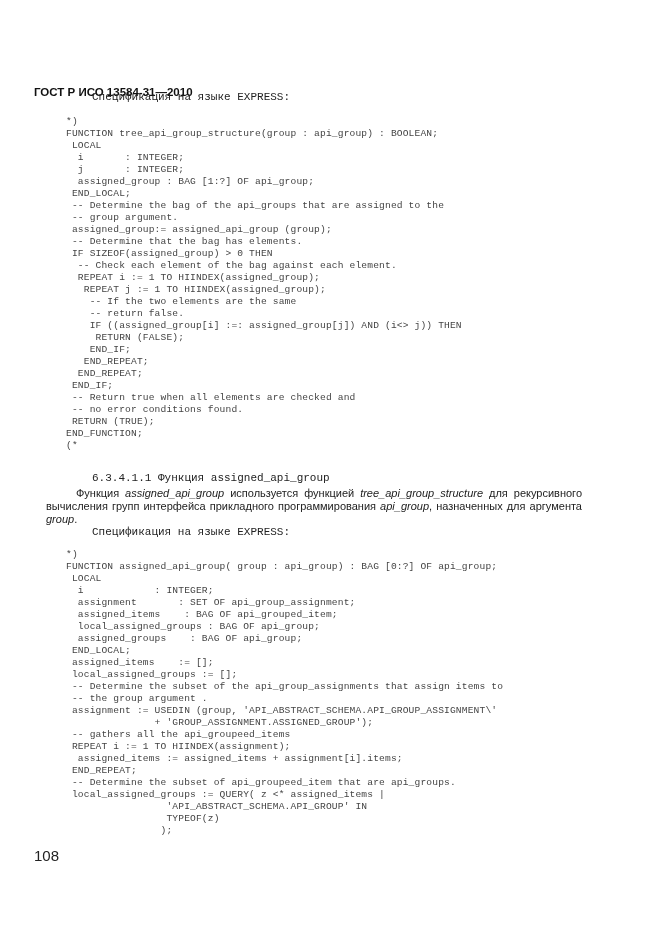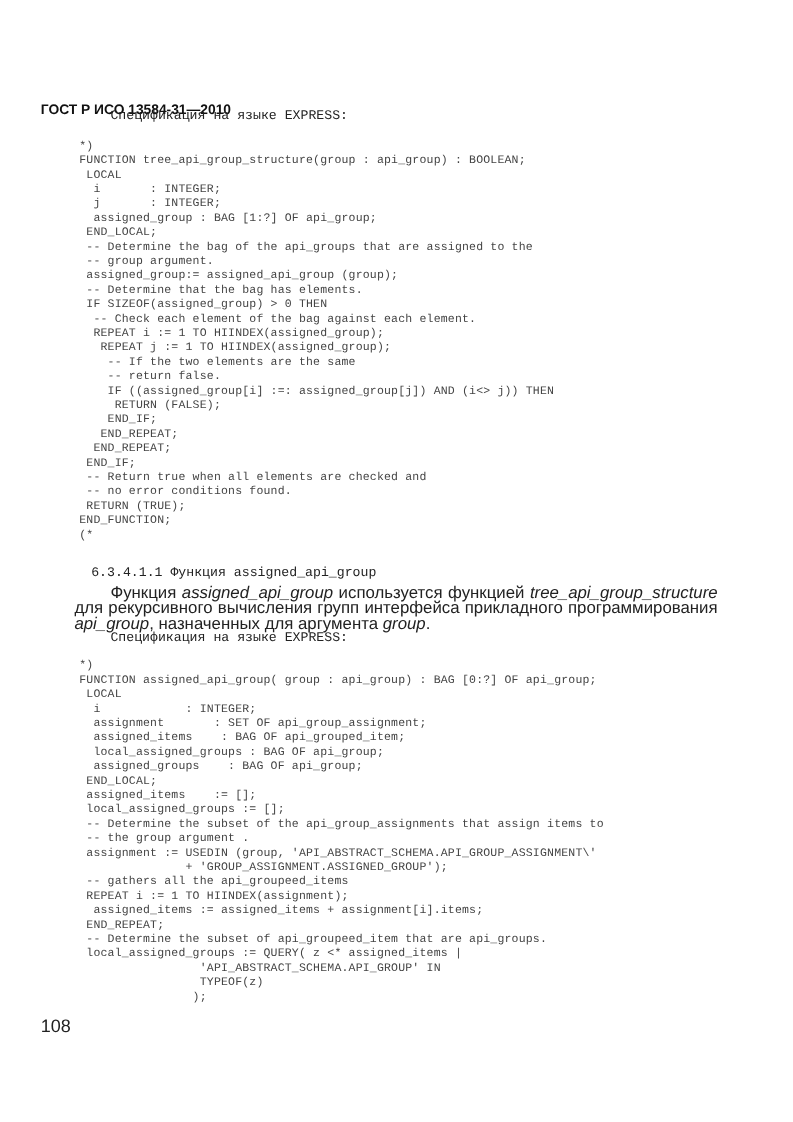--- a/index.html
+++ b/index.html
@@ -2,22 +2,22 @@
 <html><head>
 <meta charset="utf-8">
 <style>
   html, body { margin: 0; padding: 0; background: #ffffff; }
   body { width: 661px; height: 935px; position: relative; overflow: hidden; color: #1a1a1a; }
   .header { position: absolute; left: 34px; top: 60px; font-family: "Liberation Sans", sans-serif; font-weight: bold; font-size: 11.5px; color: #111; margin-top: 26px; }
   .para { position: absolute; font-family: Liberation Mono, monospace; font-size: 11px; color: #222; }
   .spec1 { left: 92px; top: 91px; }
   .code { position: absolute; left: 66px; margin: 0; font-family: "Liberation Mono", monospace; font-size: 9.6px; line-height: 12px; color: #444; white-space: pre; letter-spacing: 0.15px; }
   .code1 { top: 116px; }
-  .section { left: 76px; top: 472px; }
-  .desc { position: absolute; left: 62px; top: 487px; width: 536px; font-family: "Liberation Sans", sans-serif; font-size: 14px; line-height: 12.8px; color: #222; text-align: justify; text-indent: 30px; }
+  .section { left: 92px; top: 472px; }
+  .desc { position: absolute; left: 46px; top: 487px; width: 536px; font-family: "Liberation Sans", sans-serif; font-size: 11px; line-height: 12.8px; color: #222; text-align: justify; text-indent: 30px; }
   .desc i { font-style: italic; }
   .spec2 { left: 92px; top: 526px; }
   .code2 { top: 549px; }
   .pagenum { position: absolute; left: 34px; top: 847px; font-family: "Liberation Sans", sans-serif; font-size: 15px; color: #222; }
 </style>
 </head>
 <body>
 
 <div class="header">ГОСТ Р ИСО 13584-31—2010</div>
 

